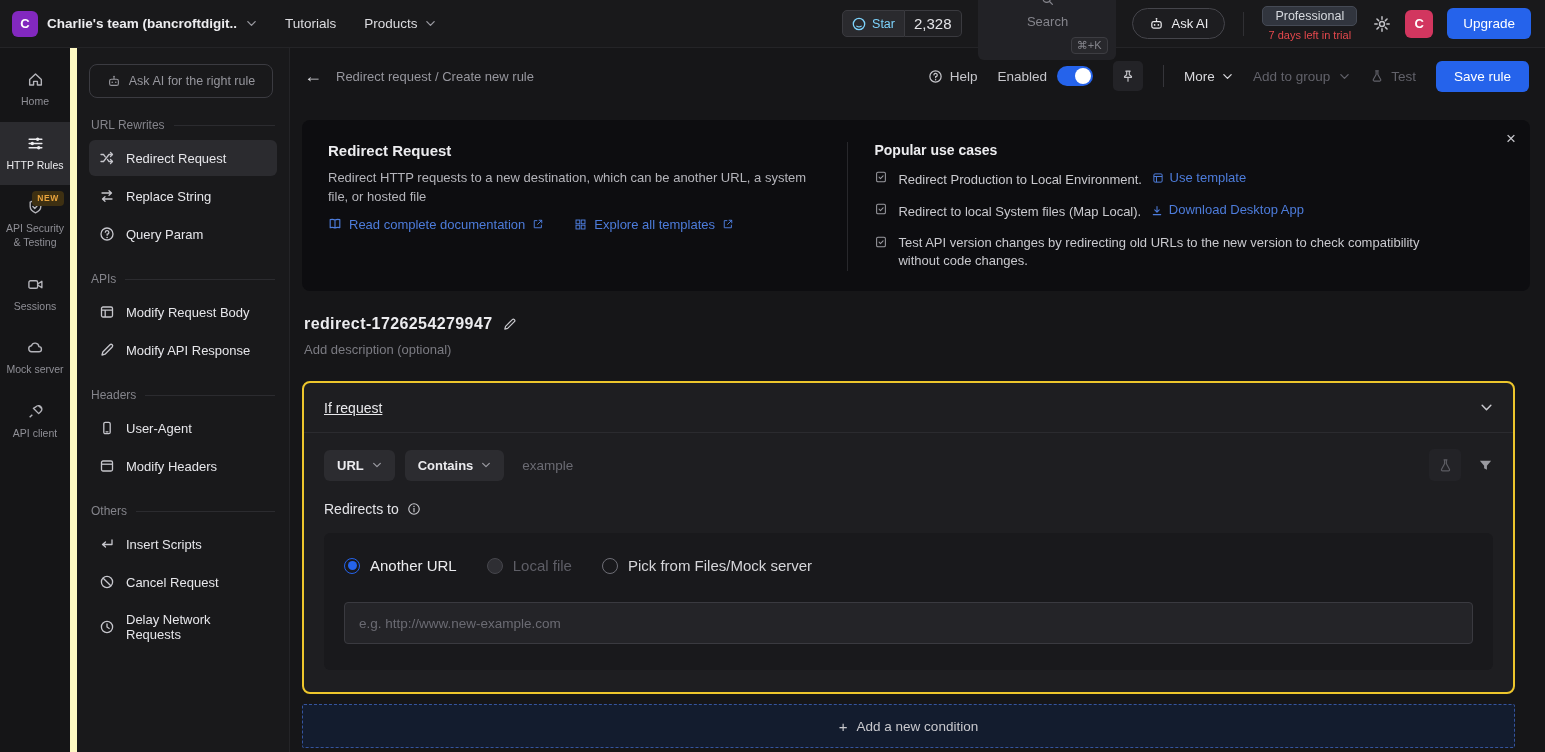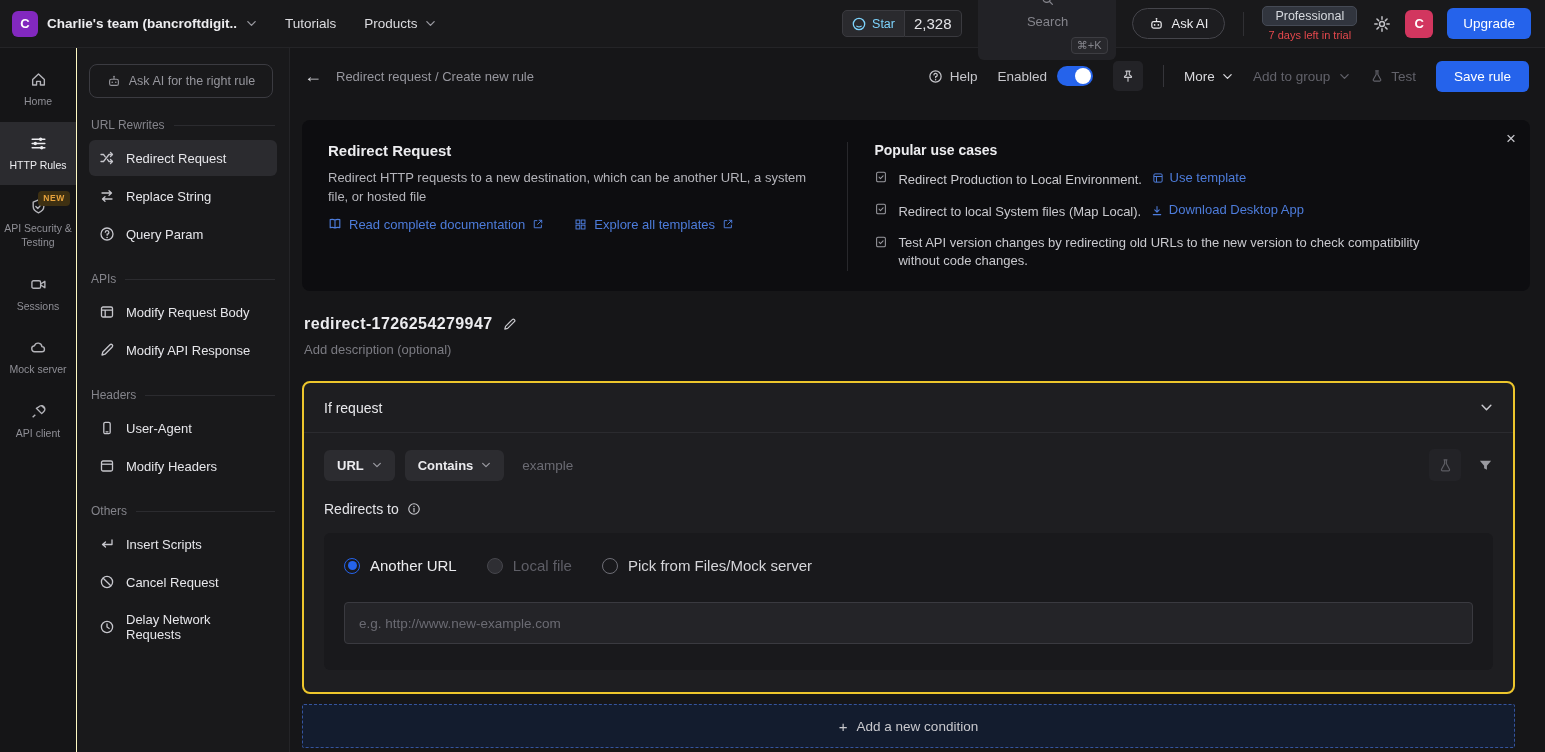--- a/index.html
+++ b/index.html
@@ -42,21 +42,21 @@
   .plan-trial { color:#e5484d; font-size:11px; margin-top:3px; }
   .gear-btn { color:#c3c3c8; margin-right:14px; cursor:pointer; background:none; border:none; }
   .user-avatar { width:28px; height:28px; border-radius:6px; background:#d2365f; color:#fff;
                  font-size:13px; font-weight:700; display:flex; align-items:center; justify-content:center;
                  margin-right:14px; cursor:pointer; }
   .upgrade-btn { background:#2563eb; color:#fff; border:none; border-radius:6px; padding:8px 16px;
                  font-size:13.5px; cursor:pointer; font-family:inherit; }
 
   
   .rail { position:absolute; top:48px; left:0; bottom:0; width:77px; background:#151517;
-          border-right:1px solid #fef9c3; padding-top:10px; z-index:4; }
+          border-right:7px solid #fef9c3; padding-top:10px; z-index:4; }
   .rail-item { display:flex; flex-direction:column; align-items:center; gap:7px; padding:13px 3px;
                color:#8f8f96; font-size:10.5px; line-height:1.3; text-align:center; cursor:pointer;
                position:relative; }
   .rail-item .ric { color:#b4b4ba; }
   .rail-item.active { background:#2b2b2f; color:#ececef; }
   .rail-item.active .ric { color:#ececef; }
   .new-badge { position:absolute; top:6px; right:6px; background:#3e3012; color:#e8a33d;
                font-size:8.5px; font-weight:700; letter-spacing:.08em; padding:2px 5px; border-radius:4px; }
 
   
@@ -118,21 +118,21 @@
   .rule-head { margin:24px 12px 0 14px; }
   .rule-name-row { display:flex; align-items:center; gap:9px; }
   .rule-name { font-size:16px; color:#ececef; letter-spacing:.4px; font-weight:600; }
   .edit-ic { color:#c9c9ce; cursor:pointer; }
   .rule-desc { margin-top:9px; font-size:13px; color:#7b7b82; cursor:text; }
 
   
   .cond-card { margin:24px 30px 0 12px; background:#1e1e21; border:2px solid #edc62c; border-radius:8px; }
   .cc-header { height:50px; display:flex; align-items:center; justify-content:space-between;
                padding:0 20px; border-bottom:1px solid #2b2b2f; cursor:pointer; }
-  .cc-title { font-size:14px; color:#e9e9ec; }
+  .cc-title { font-size:14px; color:#e9e9ec;text-decoration:underline; }
   .cc-chev { color:#c9c9ce; }
   .cond-row { display:flex; align-items:center; gap:10px; padding:16px 14px 12px 20px; }
   .select-btn { display:flex; align-items:center; gap:8px; background:#2c2c30; border:none;
                 border-radius:6px; padding:8px 13px; font-size:13px; font-weight:700; color:#ececef;
                 cursor:pointer; font-family:inherit; }
   .cond-input { flex:1; background:transparent; border:none; outline:none; color:#dcdce0;
                 font-size:13.5px; padding:6px 8px; font-family:inherit; }
   .cond-input::placeholder { color:#6b6b73; }
   .flask-btn { width:32px; height:32px; display:flex; align-items:center; justify-content:center;
                background:#232327; border:none; border-radius:5px; color:#5c5c63; cursor:pointer; }

